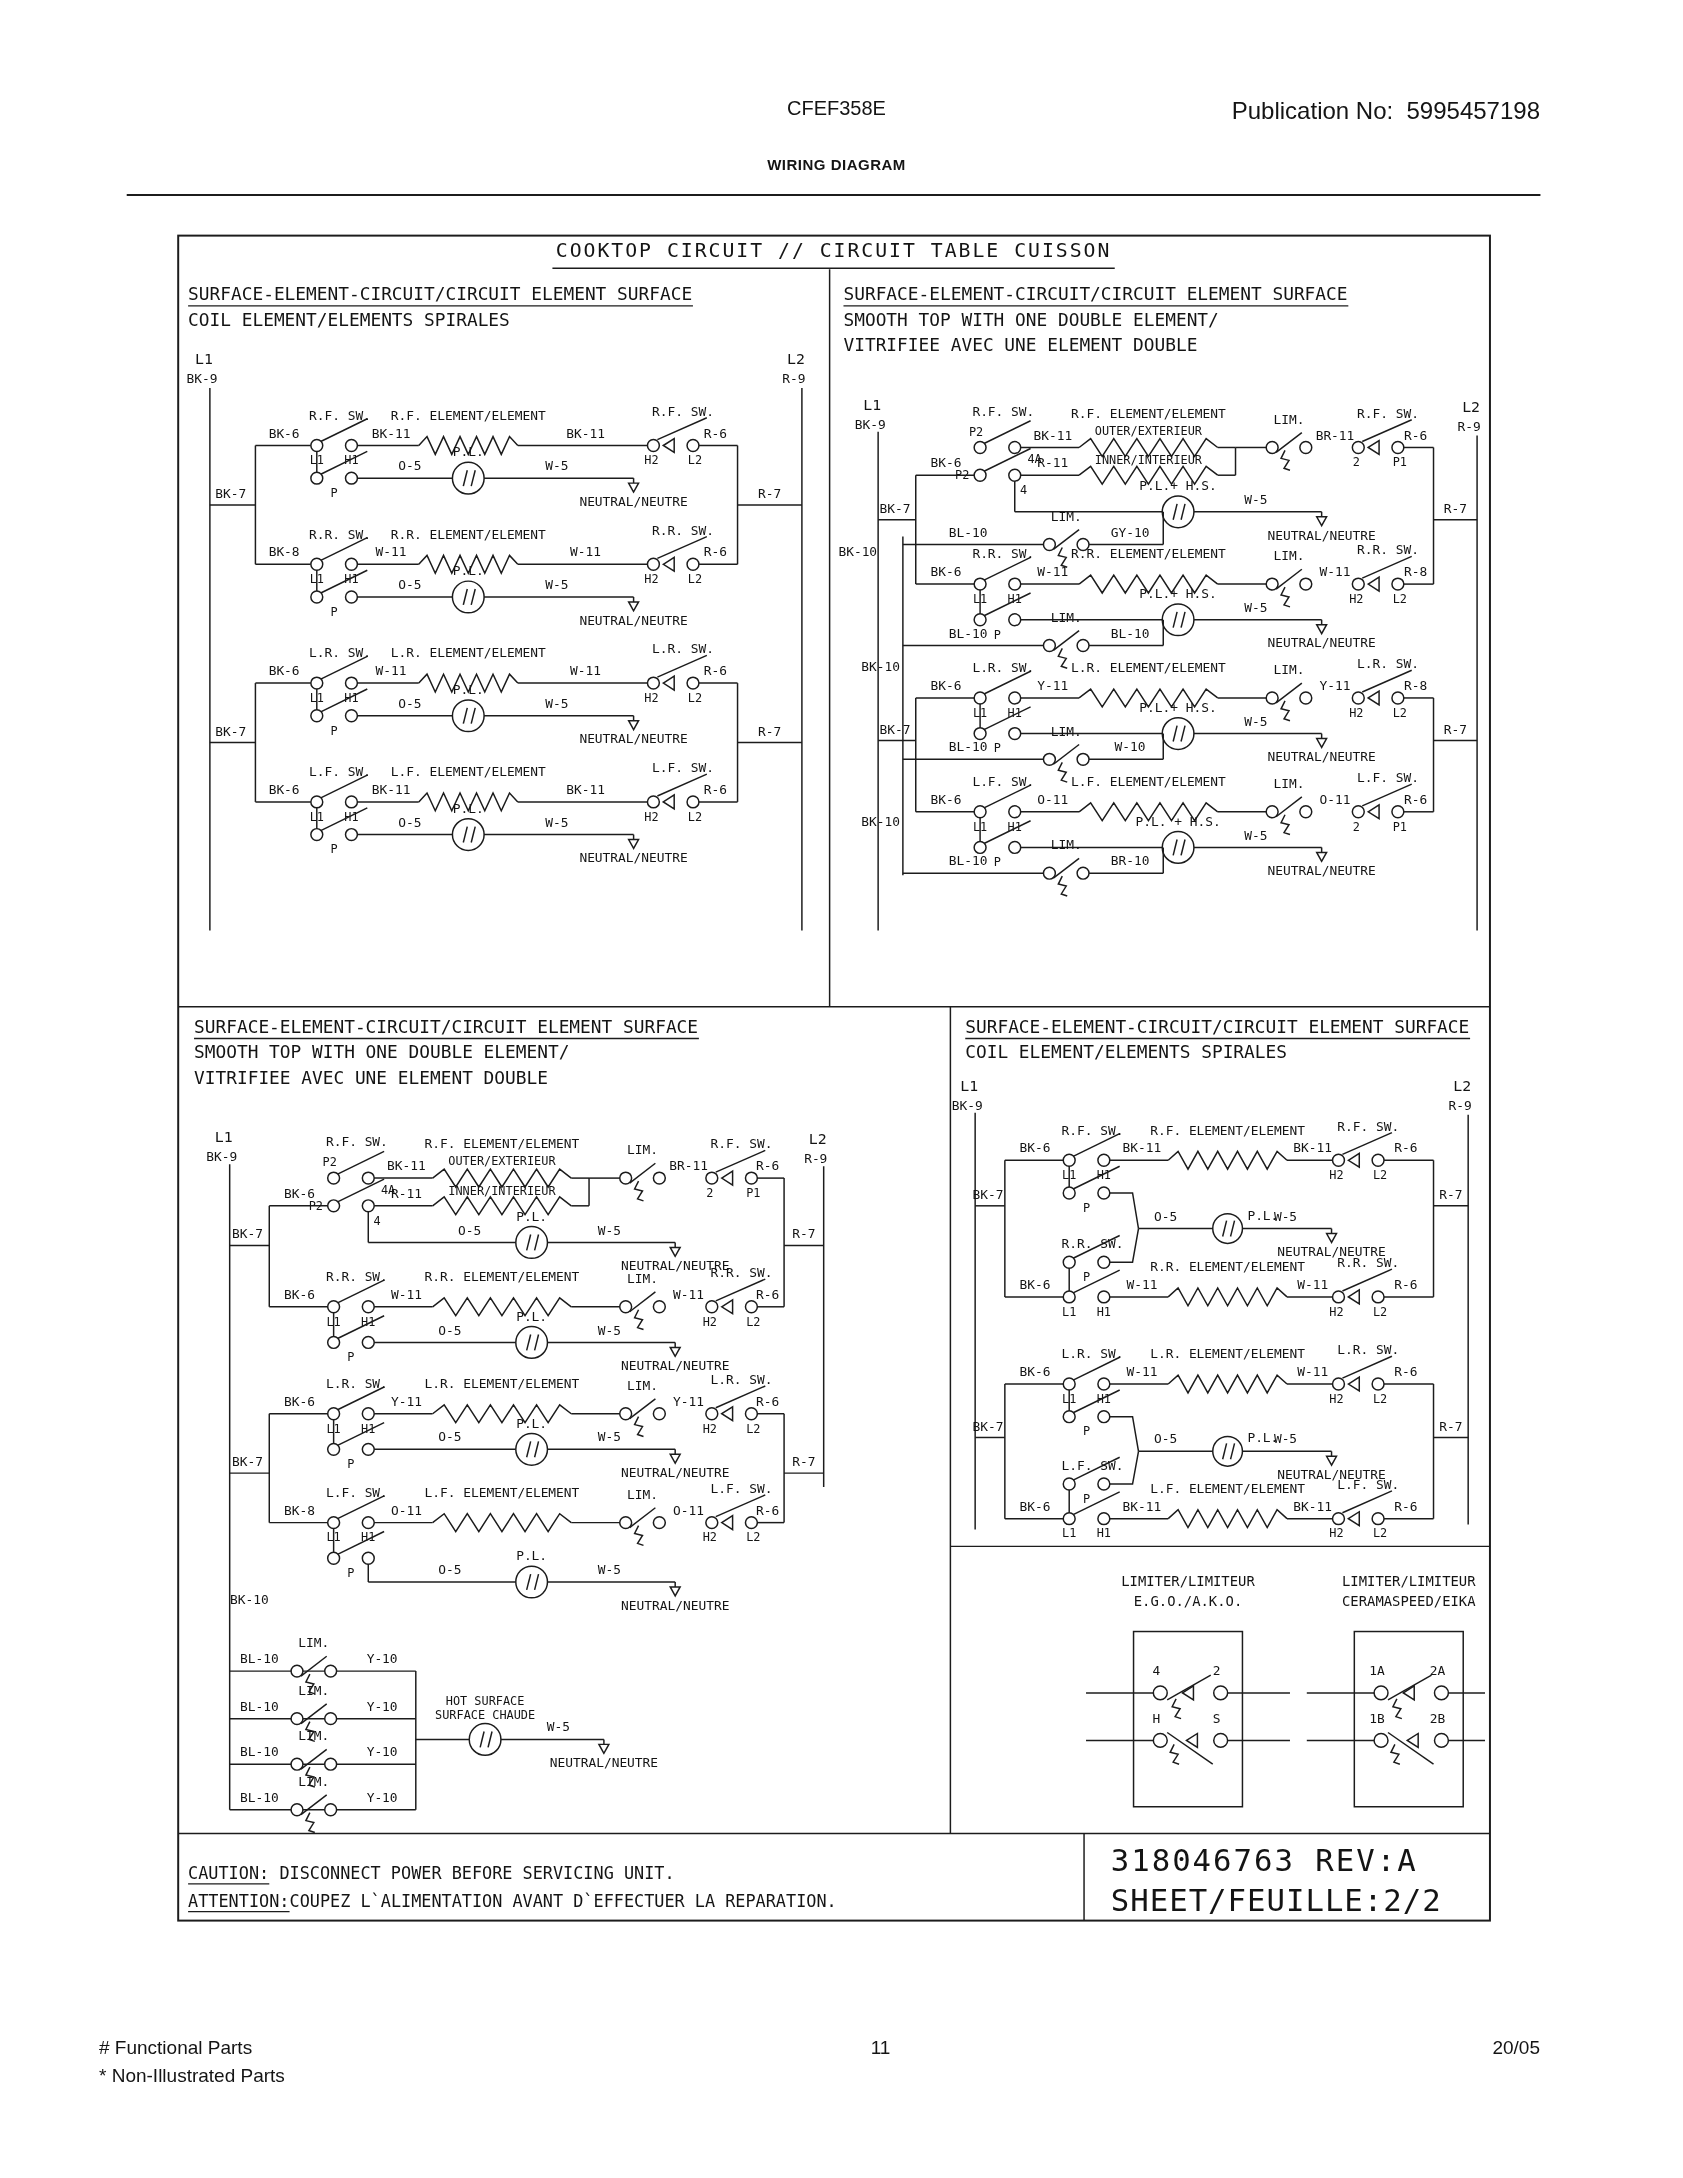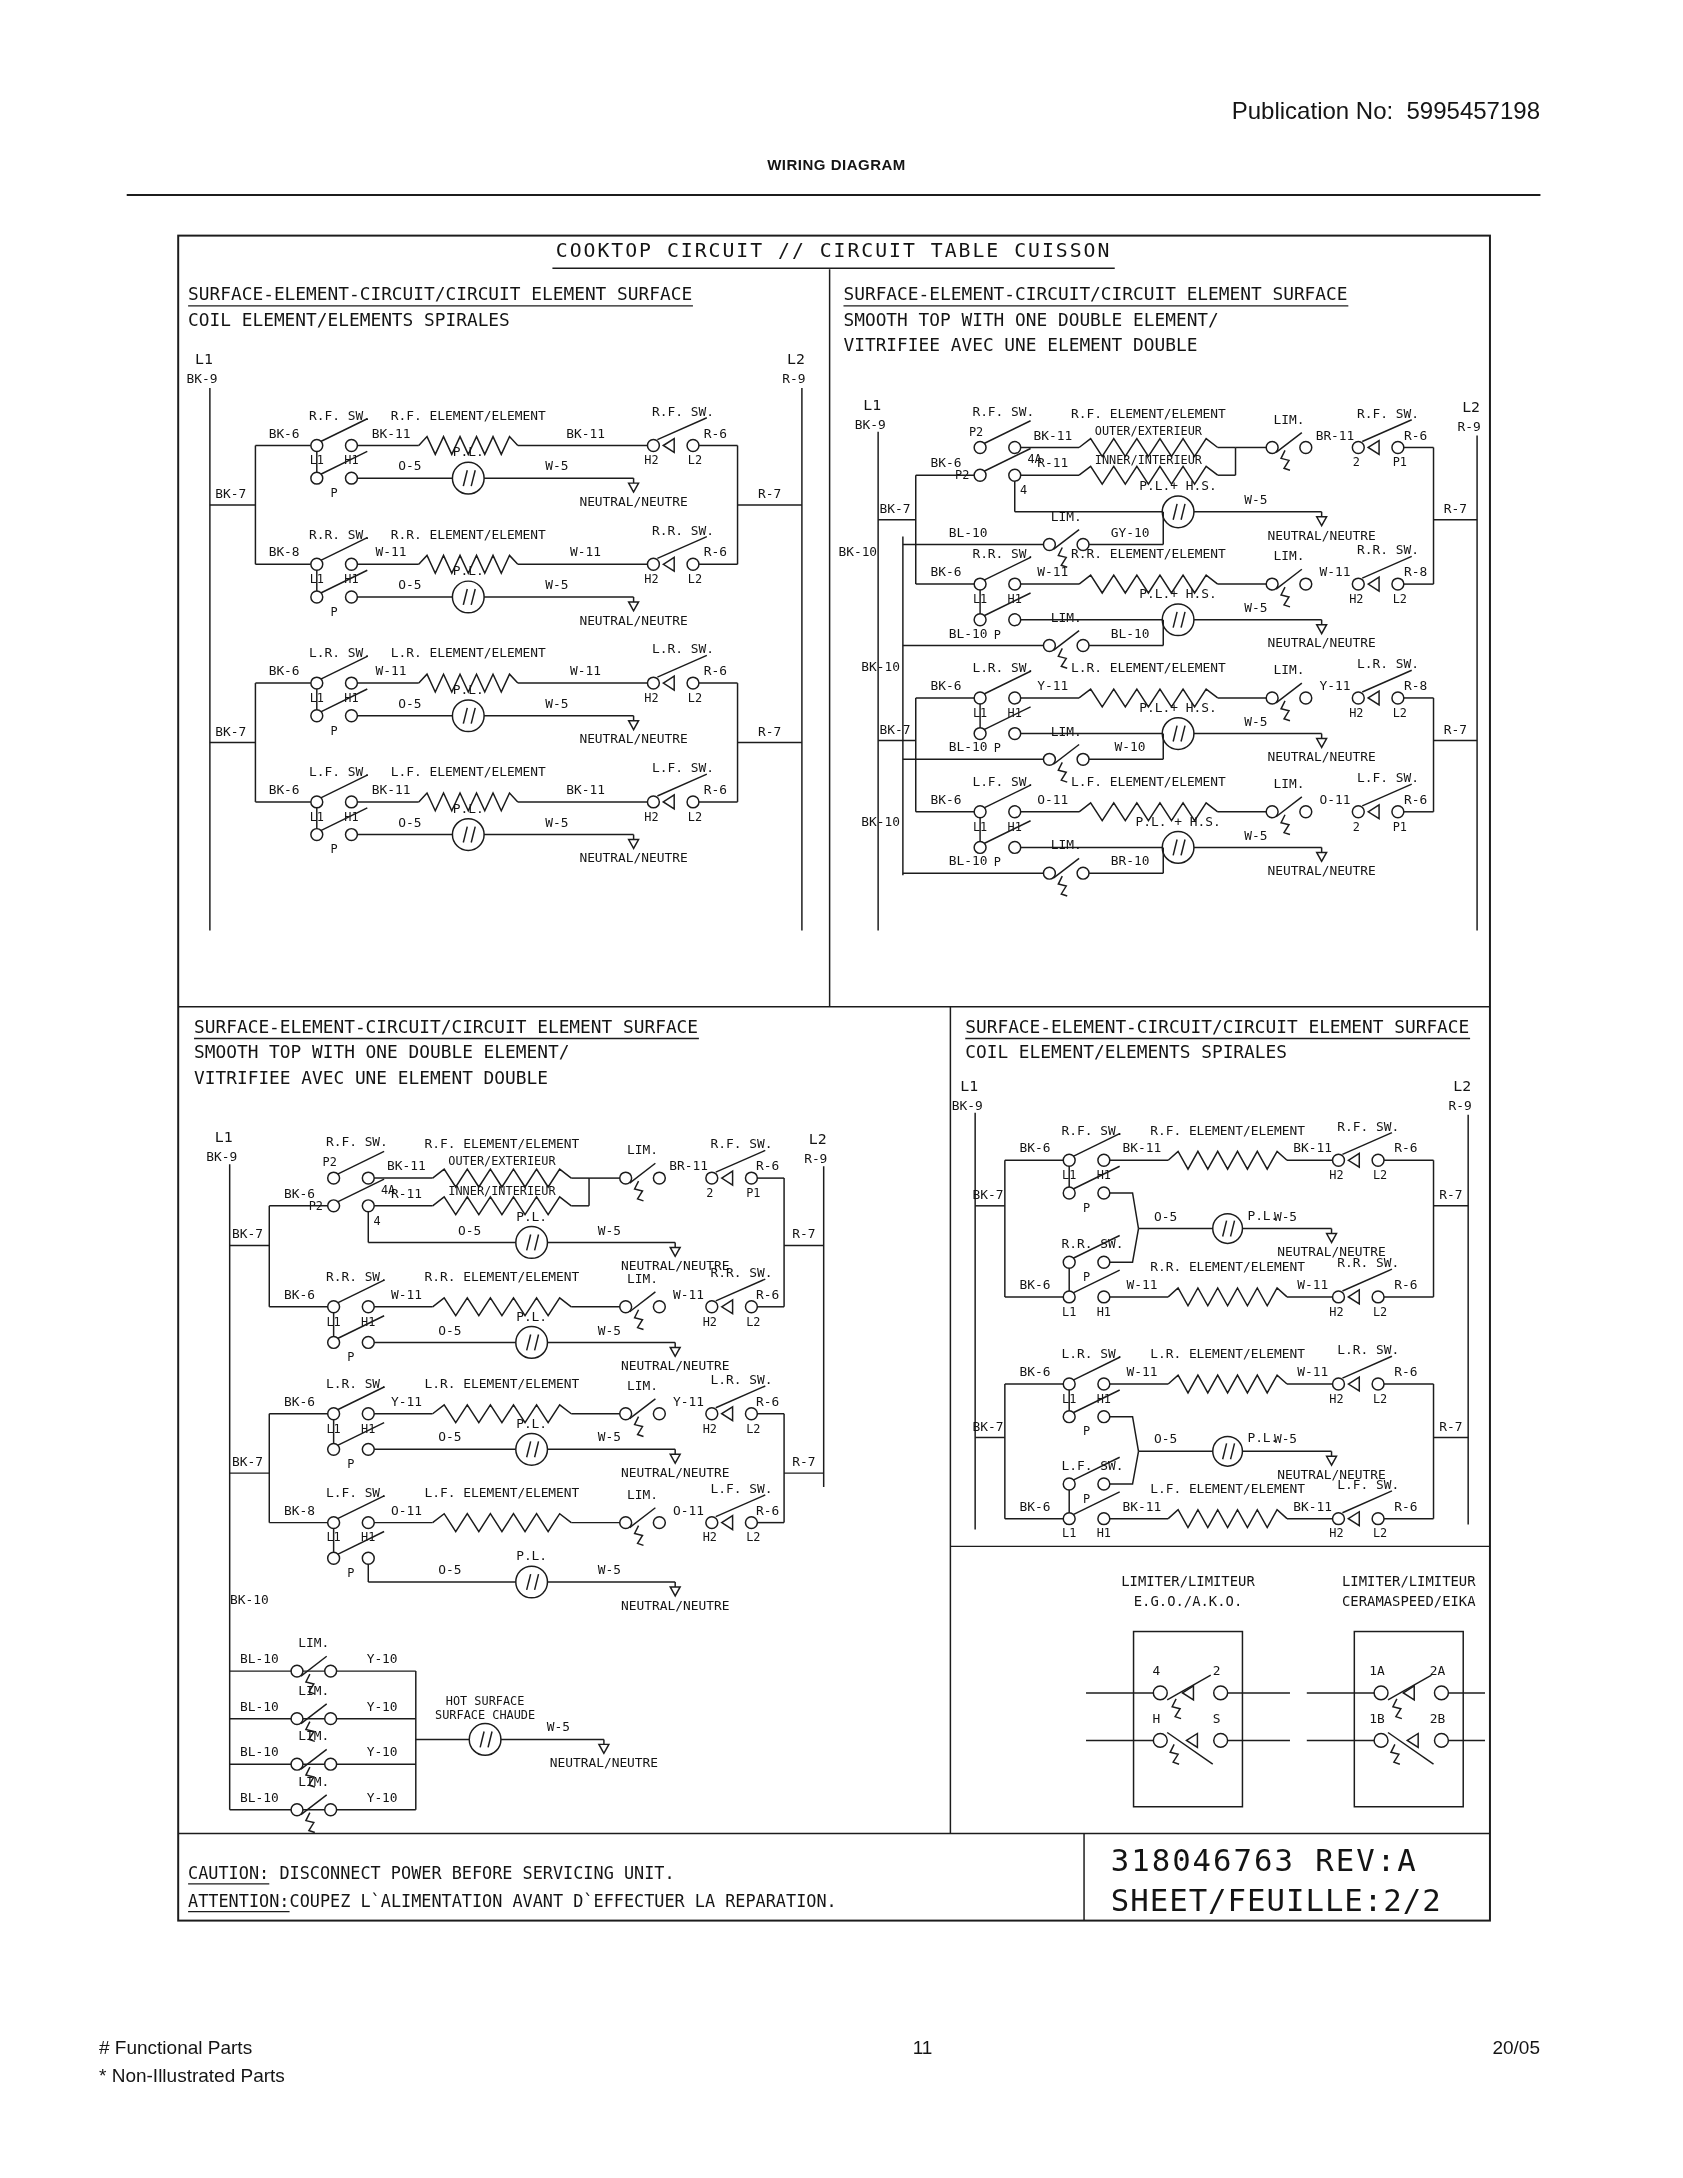--- a/index.html
+++ b/index.html
@@ -5,27 +5,28 @@
   html,body{margin:0;padding:0;background:#e8e8e8;}
   .page{position:relative;width:1683px;height:2178px;background:#ffffff;overflow:hidden;
         font-family:"Liberation Sans",sans-serif;color:#141414;}
   .page svg{position:absolute;top:0;left:0;}
   .hdr-model{position:absolute;top:97px;left:0;width:1673px;text-align:center;font-size:20px;white-space:pre;}
   .hdr-pub{position:absolute;top:97px;right:143px;font-size:24px;white-space:pre;}
   .hdr-title{position:absolute;top:156px;left:0;width:1673px;text-align:center;font-size:15px;font-weight:bold;letter-spacing:0.5px;}
   .ft{position:absolute;font-size:19px;white-space:pre;}
   .ft-func{top:2037px;left:99px;}
   .ft-non{top:2065px;left:99px;}
-  .ft-page{top:2037px;left:893px;width:59px;text-align:center;}
+  .ft-page{top:2037px;left:851px;width:59px;text-align:center;}
   .ft-date{top:2037px;right:143px;}
 </style>
 </head>
 <body>
 
 <div class="page">
+  <div class="hdr-model">CFEF358E</div>
   <div class="hdr-pub">Publication No:  5995457198</div>
   <div class="hdr-title">WIRING DIAGRAM</div>
   <svg id="diagram-svg" width="1683" height="2178" viewBox="0 0 1700 2200">
       <g>
         <rect x="180" y="238" width="1325" height="1702" fill="none" stroke="#1c1c1c" stroke-width="2"></rect>
         <line x1="128" y1="197" x2="1556" y2="197" stroke="#1c1c1c" stroke-width="2"></line>
         <line x1="838" y1="272" x2="838" y2="1017" stroke="#1c1c1c" stroke-width="1.5"></line>
         <line x1="180" y1="1017" x2="1505" y2="1017" stroke="#1c1c1c" stroke-width="1.5"></line>
         <line x1="960" y1="1017" x2="960" y2="1852" stroke="#1c1c1c" stroke-width="1.5"></line>
         <line x1="960" y1="1562" x2="1505" y2="1562" stroke="#1c1c1c" stroke-width="1.5"></line>

